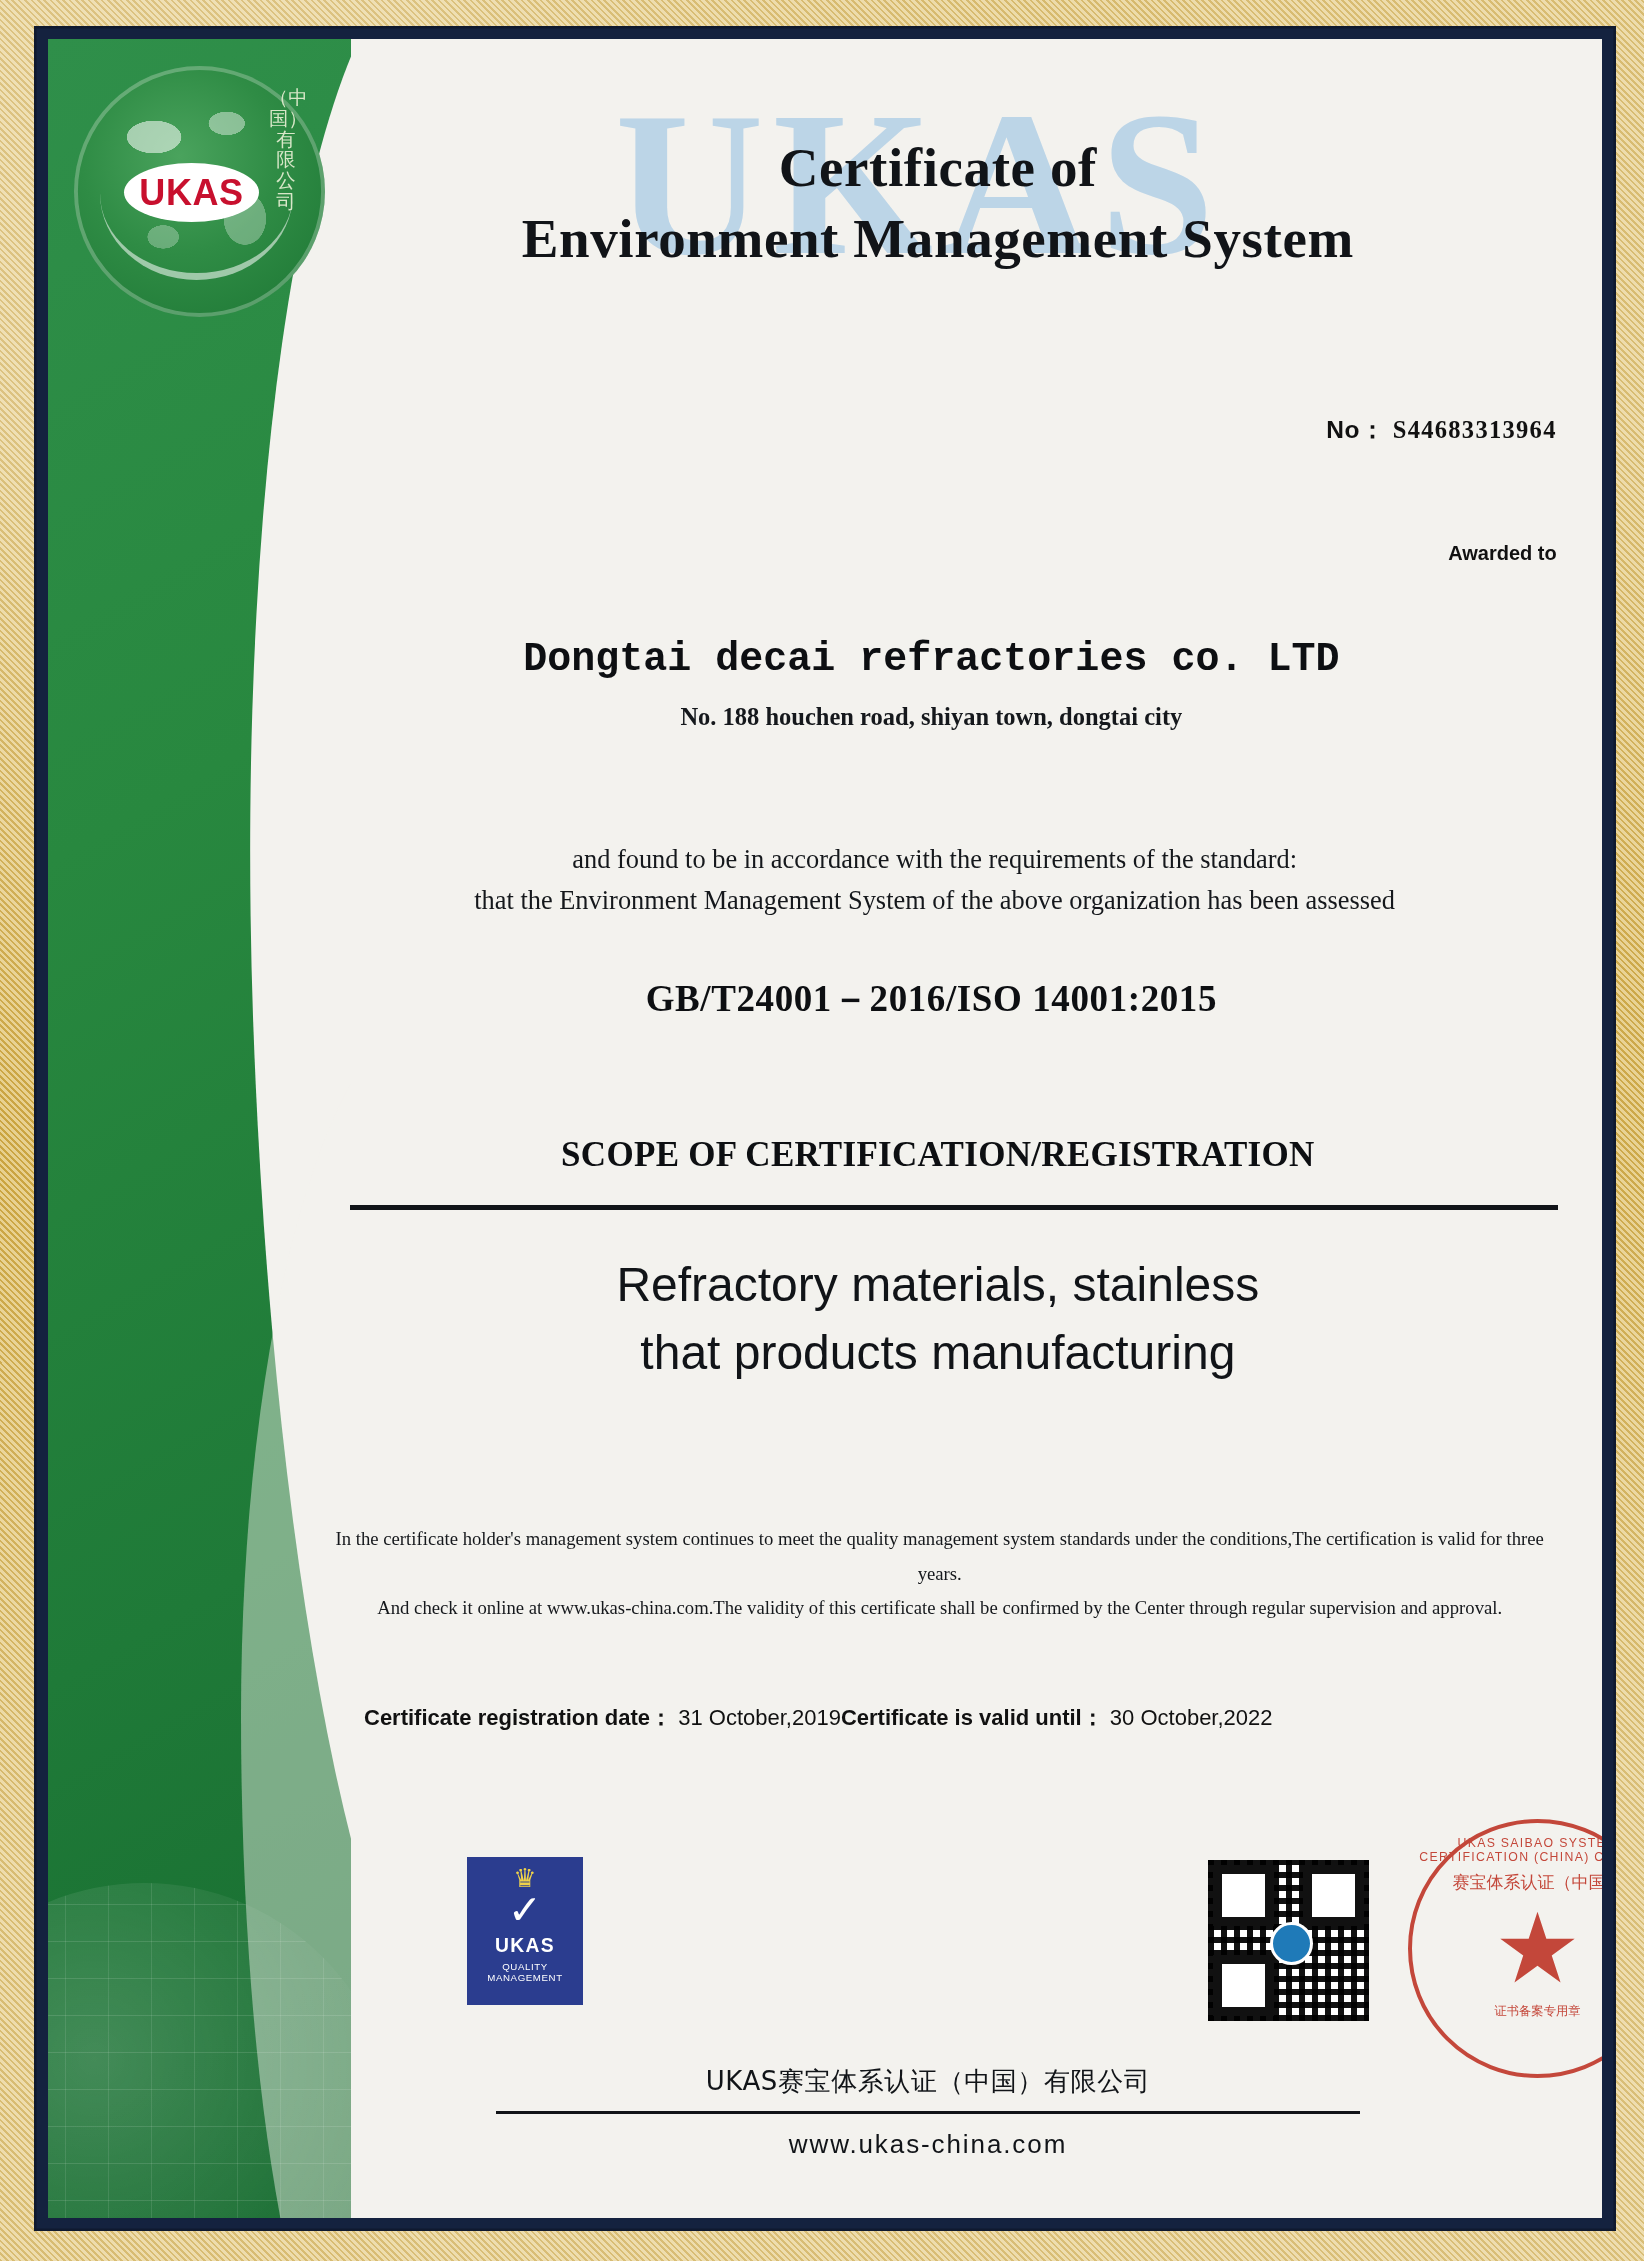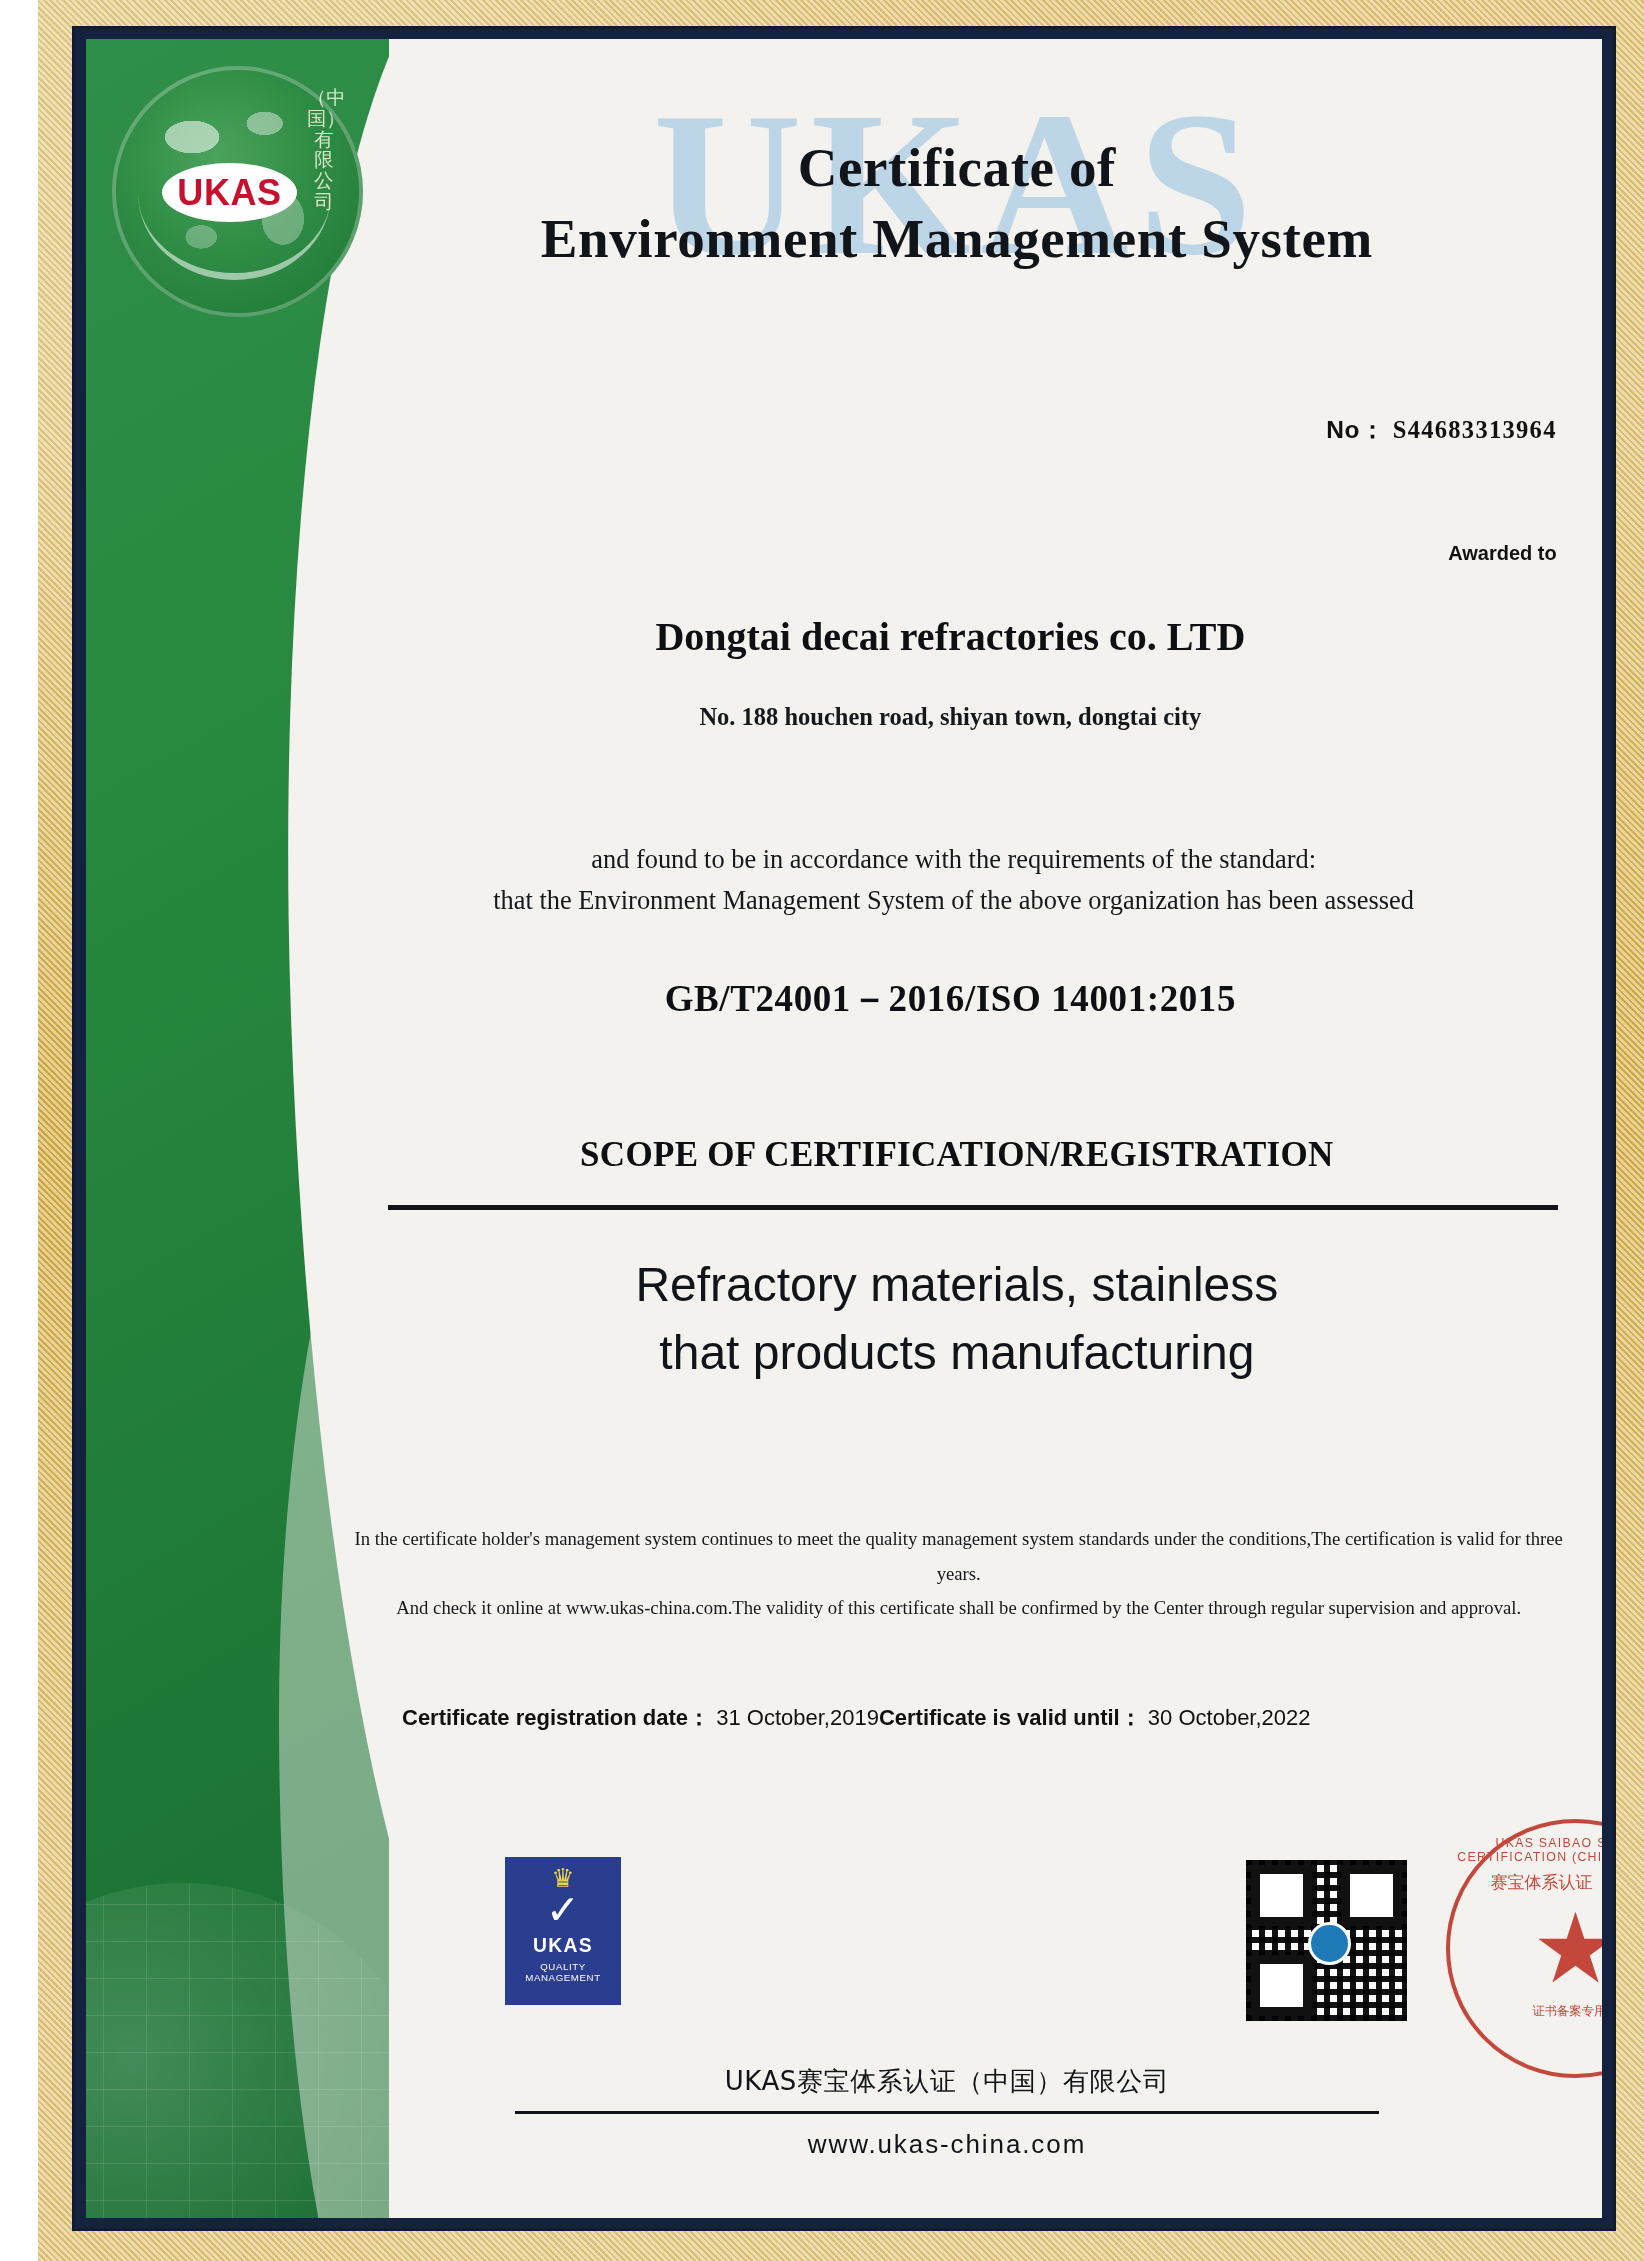--- a/index.html
+++ b/index.html
@@ -15,21 +15,20 @@
     font-family: "Liberation Serif", serif;
   }
 
   
   .page {
     position: absolute;
     inset: 0;
     background:
       repeating-linear-gradient(45deg, #c9a23c 0px, #c9a23c 1.9px, #e7cf8c 1.9px, #e7cf8c 4.5px),
       #cfa84a;
-    margin-left: 38px;
   }
   .gold-overlay {
     position: absolute;
     inset: 0;
     background:
       radial-gradient(circle at 8% 6%, rgba(255,255,255,.35) 0 12%, rgba(0,0,0,0) 40%),
       radial-gradient(circle at 92% 6%, rgba(255,255,255,.28) 0 12%, rgba(0,0,0,0) 40%),
       radial-gradient(circle at 8% 95%, rgba(255,255,255,.28) 0 12%, rgba(0,0,0,0) 40%),
       radial-gradient(circle at 92% 95%, rgba(255,255,255,.30) 0 14%, rgba(0,0,0,0) 45%);
     pointer-events: none;
@@ -185,23 +184,23 @@
     position: absolute;
     left: 0; right: 19.3px; top: 503px;
     text-align: right;
     font-family: "Liberation Sans", sans-serif;
     font-weight: 700;
     font-size: 20px;
     color: #111;
   }
   .company {
     position: absolute;
-    left: 0; right: 19.3px; top: 574px;
-    text-align: center;
-    font-family: Liberation Serif, serif;
+    left: 0; right: 19.3px; top: 598px;
+    text-align: center;
+    font-family: Liberation Mono, monospace;
     font-weight: 700;
     font-size: 40px;
     color: #0d0f12;
   }
   .address {
     position: absolute;
     left: 0; right: 19.3px; top: 664px;
     text-align: center;
     font-family: "Liberation Serif", serif;
     font-weight: 700;

